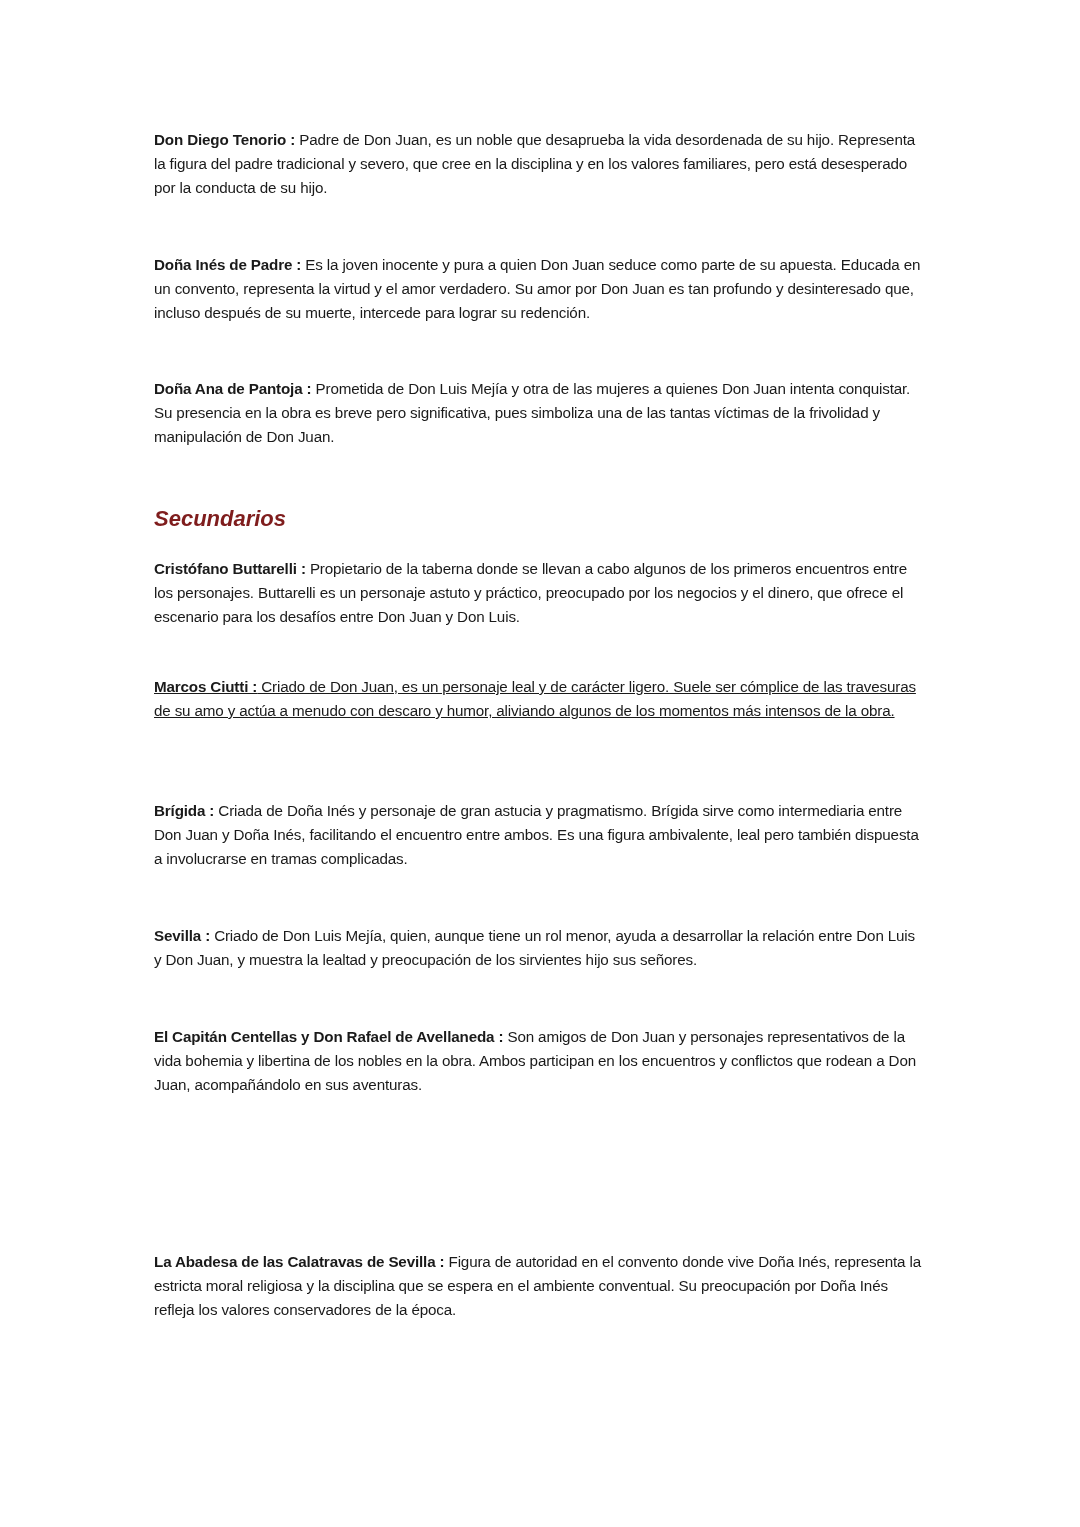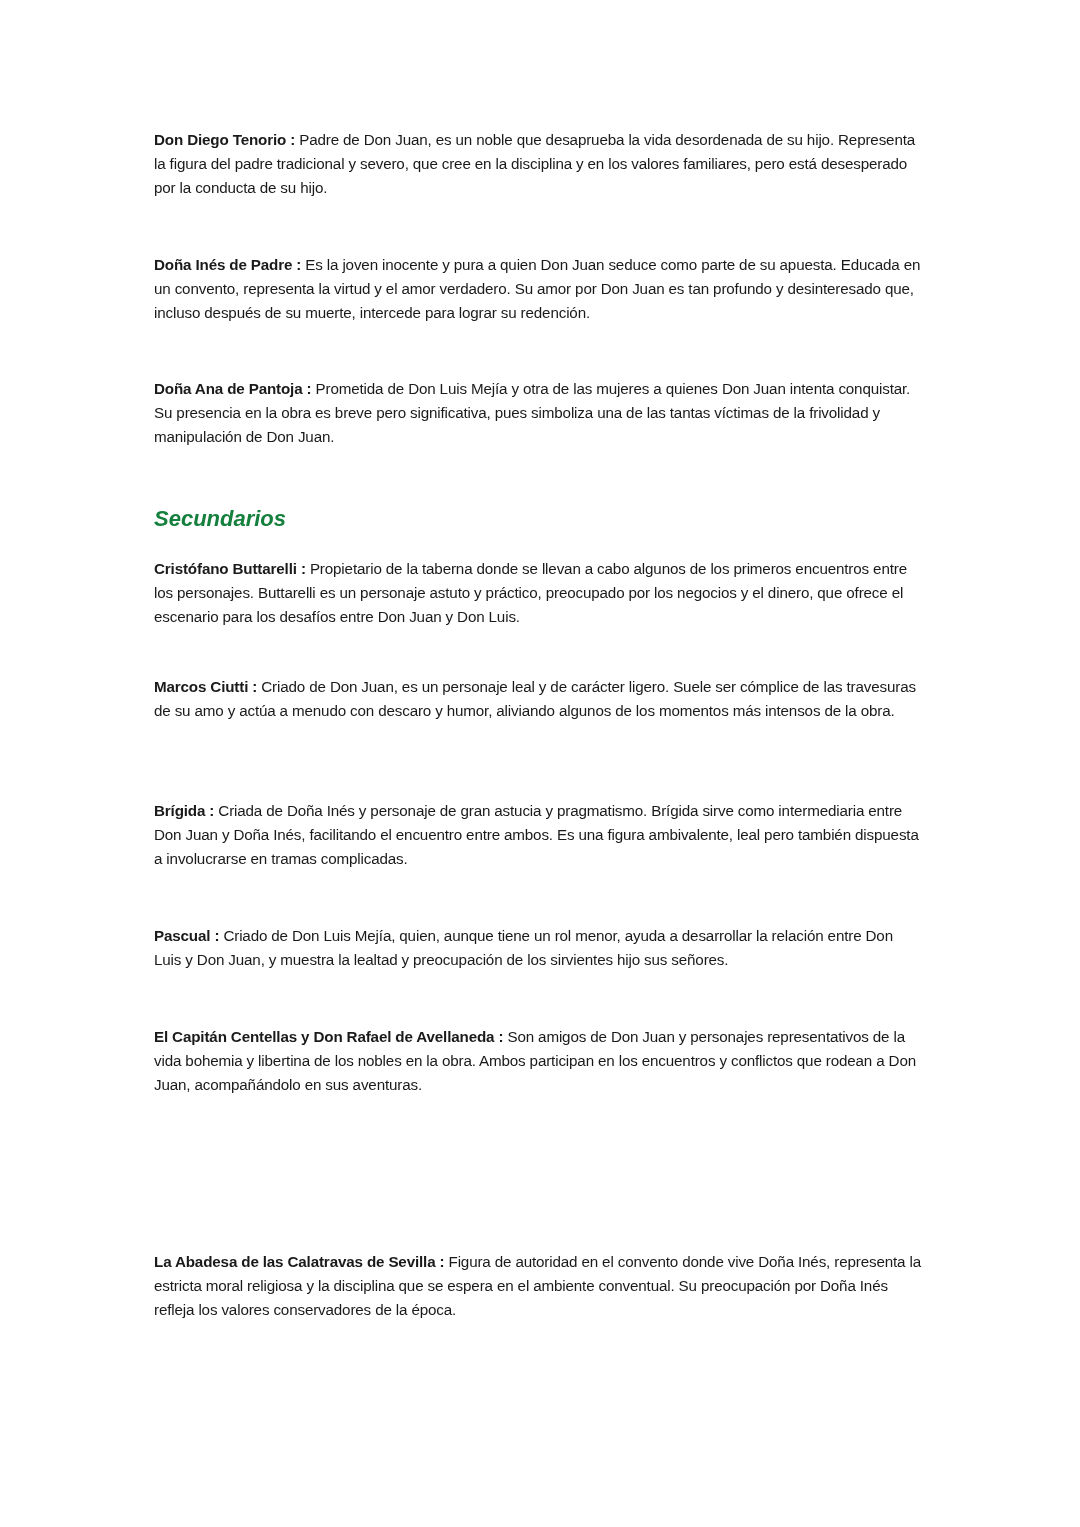--- a/index.html
+++ b/index.html
@@ -37,21 +37,21 @@
     }
     .section-heading {
       position: absolute;
       left: 154px;
       top: 503px;
       margin: 0;
       font-size: 22px;
       font-weight: bold;
       font-style: italic;
       line-height: 32px;
-      color: #15803d;
+      color: #7f1d1d;
     }
   </style>
 </head>
 <body>
 
 <div class="page">
 
   <p class="entry" style="top:128px;">
     <span class="name">Don Diego Tenorio :</span><span> Padre de Don Juan, es un noble que desaprueba la vida desordenada de su hijo. Representa la figura del padre tradicional y severo, que cree en la disciplina y en los valores familiares, pero está desesperado por la conducta de su hijo.</span>
   </p>
@@ -63,30 +63,30 @@
   <p class="entry" style="top:377px;">
     <span class="name">Doña Ana de Pantoja :</span><span> Prometida de Don Luis Mejía y otra de las mujeres a quienes Don Juan intenta conquistar. Su presencia en la obra es breve pero significativa, pues simboliza una de las tantas víctimas de la frivolidad y manipulación de Don Juan.</span>
   </p>
 
   <h2 class="section-heading">Secundarios</h2>
 
   <p class="entry" style="top:557px;">
     <span class="name">Cristófano Buttarelli :</span><span> Propietario de la taberna donde se llevan a cabo algunos de los primeros encuentros entre los personajes. Buttarelli es un personaje astuto y práctico, preocupado por los negocios y el dinero, que ofrece el escenario para los desafíos entre Don Juan y Don Luis.</span>
   </p>
 
-  <p class="entry" style="top:675px;">
+  <p class="entry" style="top:675px;text-decoration:underline;">
     <span class="name">Marcos Ciutti :</span><span> Criado de Don Juan, es un personaje leal y de carácter ligero. Suele ser cómplice de las travesuras de su amo y actúa a menudo con descaro y humor, aliviando algunos de los momentos más intensos de la obra.</span>
   </p>
 
   <p class="entry" style="top:799px;">
     <span class="name">Brígida :</span><span> Criada de Doña Inés y personaje de gran astucia y pragmatismo. Brígida sirve como intermediaria entre Don Juan y Doña Inés, facilitando el encuentro entre ambos. Es una figura ambivalente, leal pero también dispuesta a involucrarse en tramas complicadas.</span>
   </p>
 
   <p class="entry" style="top:924px;">
-    <span class="name">Pascual :</span><span> Criado de Don Luis Mejía, quien, aunque tiene un rol menor, ayuda a desarrollar la relación entre Don Luis y Don Juan, y muestra la lealtad y preocupación de los sirvientes hijo sus señores.</span>
+    <span class="name">Sevilla :</span><span> Criado de Don Luis Mejía, quien, aunque tiene un rol menor, ayuda a desarrollar la relación entre Don Luis y Don Juan, y muestra la lealtad y preocupación de los sirvientes hijo sus señores.</span>
   </p>
 
   <p class="entry" style="top:1025px;">
     <span class="name">El Capitán Centellas y Don Rafael de Avellaneda :</span><span> Son amigos de Don Juan y personajes representativos de la vida bohemia y libertina de los nobles en la obra. Ambos participan en los encuentros y conflictos que rodean a Don Juan, acompañándolo en sus aventuras.</span>
   </p>
 
 
   <p class="entry" style="top:1250px;">
     <span class="name">La Abadesa de las Calatravas de Sevilla :</span><span> Figura de autoridad en el convento donde vive Doña Inés, representa la estricta moral religiosa y la disciplina que se espera en el ambiente conventual. Su preocupación por Doña Inés refleja los valores conservadores de la época.</span>
   </p>

